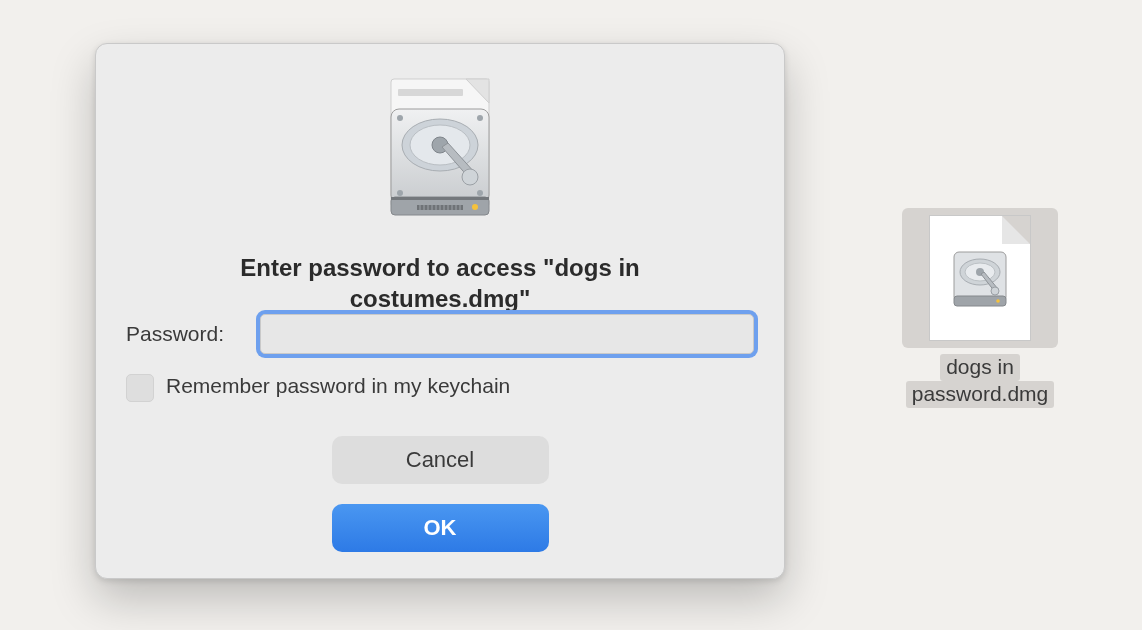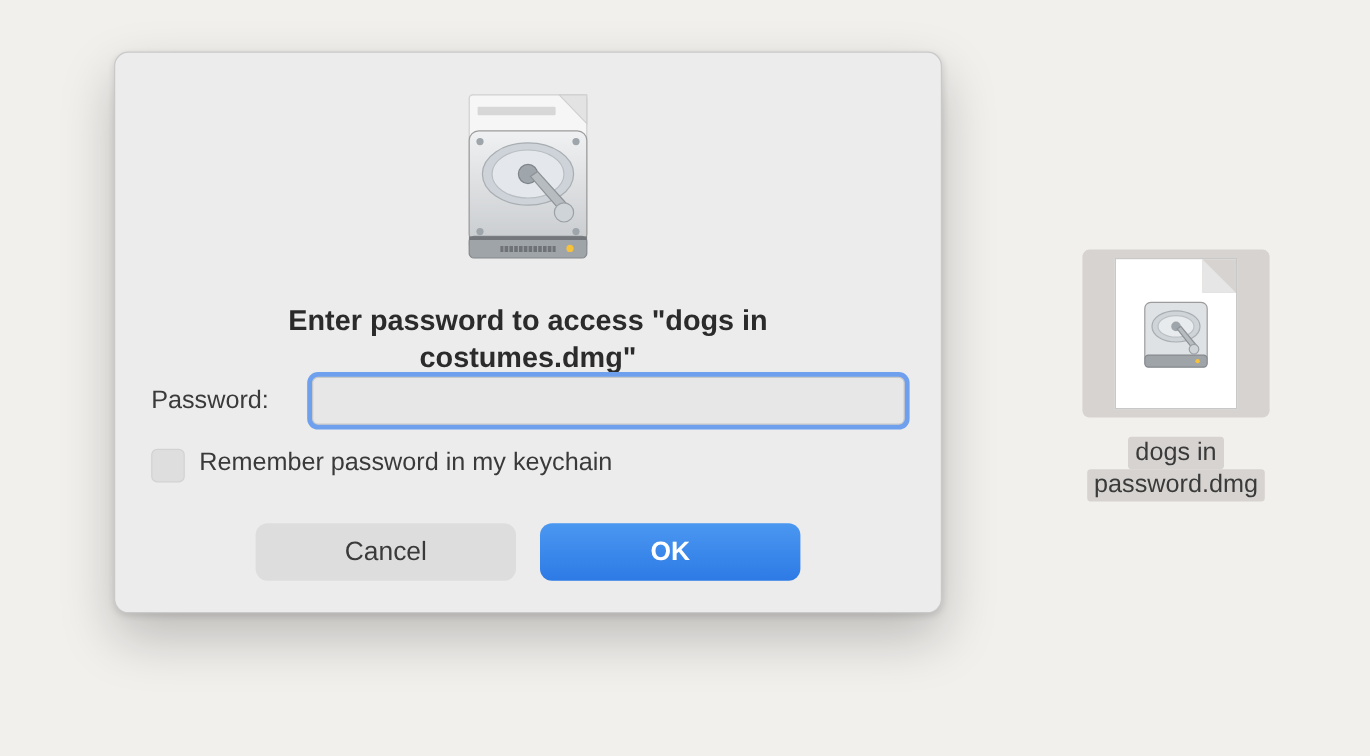--- a/index.html
+++ b/index.html
@@ -95,20 +95,21 @@
     .check-label {
       font-size: 21px;
       color: #3a3a3a;
     }
 
     .button-row {
       display: flex;
       gap: 20px;
       margin-top: 34px;
       justify-content: center;
+      flex-direction: column;
     }
 
     .btn {
       width: 217px;
       height: 48px;
       border-radius: 10px;
       font-size: 22px;
       border: none;
       cursor: pointer;
       display: flex;
@@ -171,21 +172,21 @@
     .file-fold::after{
       content:"";
       position:absolute;
       top:-28px; right:0;
       width:0;height:0;
       border-top:28px solid transparent;
       border-left:28px solid transparent;
     }
 
     .file-label {
-      margin-top: 16px;
+      margin-top: 6px;
       font-size: 21px;
       color: #3a3a3a;
       text-align: center;
       line-height: 1.28;
     }
     .file-label span{
       background:#d6d3d0;
       border-radius:3px;
       padding:0 6px;
       display:inline-block;

